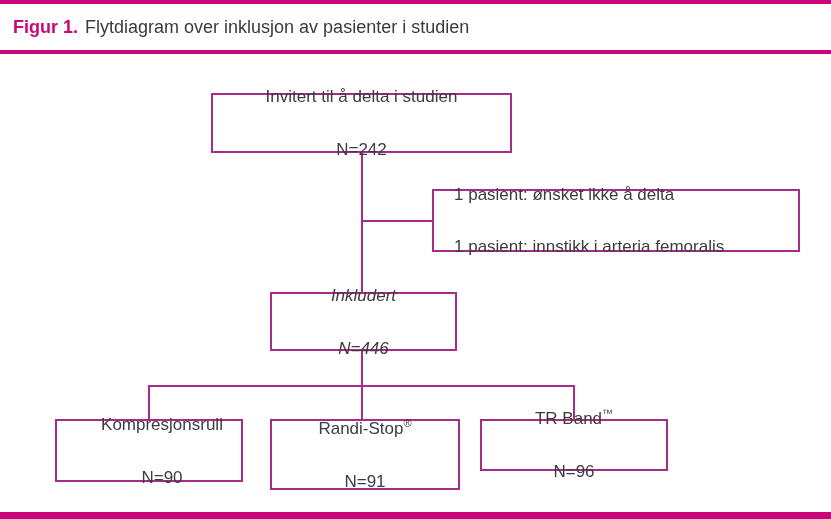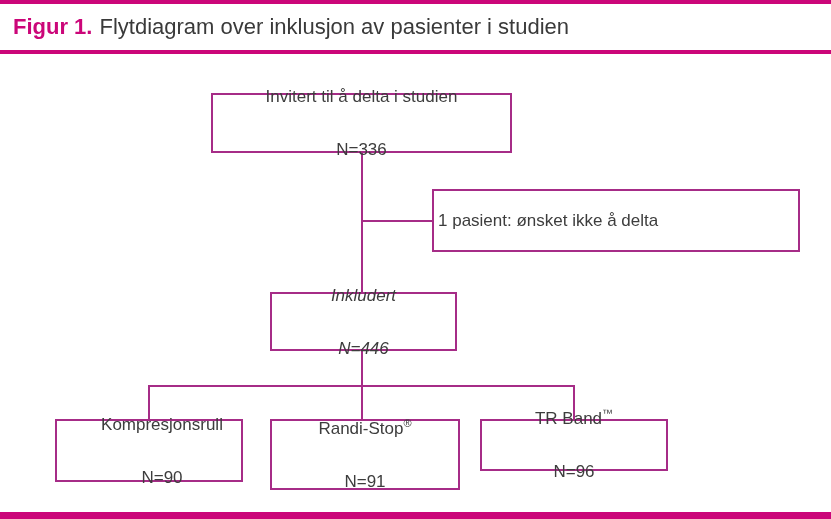--- a/index.html
+++ b/index.html
@@ -19,21 +19,21 @@
     background: #cb0679;
   }
   .rule-top { top: 0; height: 4px; }
   .rule-title-bottom { top: 50px; height: 4px; }
   .rule-bottom { top: 512px; height: 7px; }
   .title-row {
     position: absolute;
     left: 13px;
     top: 12px;
     width: 810px;
-    font-size: 22px;
+    font-size: 18px;
     line-height: 30px;
     white-space: nowrap;
   }
   .title-prefix {
     color: #cb0679;
     font-weight: bold;
     margin-right: 7px;
   }
   .title-text { color: #3a3a3a; }
   .node {
@@ -54,21 +54,21 @@
   .node sup {
     font-size: 11px;
     line-height: 0;
     vertical-align: super;
   }
   .node-invited  { left: 211px; top: 93px;  width: 301px; height: 60px; }
   .node-excluded {
     left: 432px; top: 189px; width: 368px; height: 63px;
     align-items: flex-start;
     text-align: left;
-    padding-left: 4px;
+    padding-left: 20px;
     line-height: 20px;
   }
   .node-included { left: 270px; top: 292px; width: 187px; height: 59px; font-style: italic; }
   .node-arm1 { left: 55px;  top: 419px; width: 188px; height: 63px; padding-left: 26px; }
   .node-arm2 { left: 270px; top: 419px; width: 190px; height: 71px; }
   .node-arm3 { left: 480px; top: 419px; width: 188px; height: 52px; }
   .line {
     position: absolute;
     background: #a62c87;
   }
@@ -96,25 +96,26 @@
   <div class="line v-invited-included"></div>
   <div class="line h-excluded"></div>
   <div class="line v-included-branch"></div>
   <div class="line h-branch"></div>
   <div class="line v-arm1"></div>
   <div class="line v-arm2"></div>
   <div class="line v-arm3"></div>
 
   <div class="node node-invited">
     <span>Invitert til å delta i studien</span>
-    <span>N=336</span>
+    <span>N=242</span>
   </div>
 
   <div class="node node-excluded">
     <span>1 pasient: ønsket ikke å delta</span>
+    <span>1 pasient: innstikk i arteria femoralis</span>
   </div>
 
   <div class="node node-included">
     <span>Inkludert</span>
     <span>N=446</span>
   </div>
 
   <div class="node node-arm1">
     <span><span>Kompresjonsrull</span><sup></sup></span>
     <span>N=90</span>

